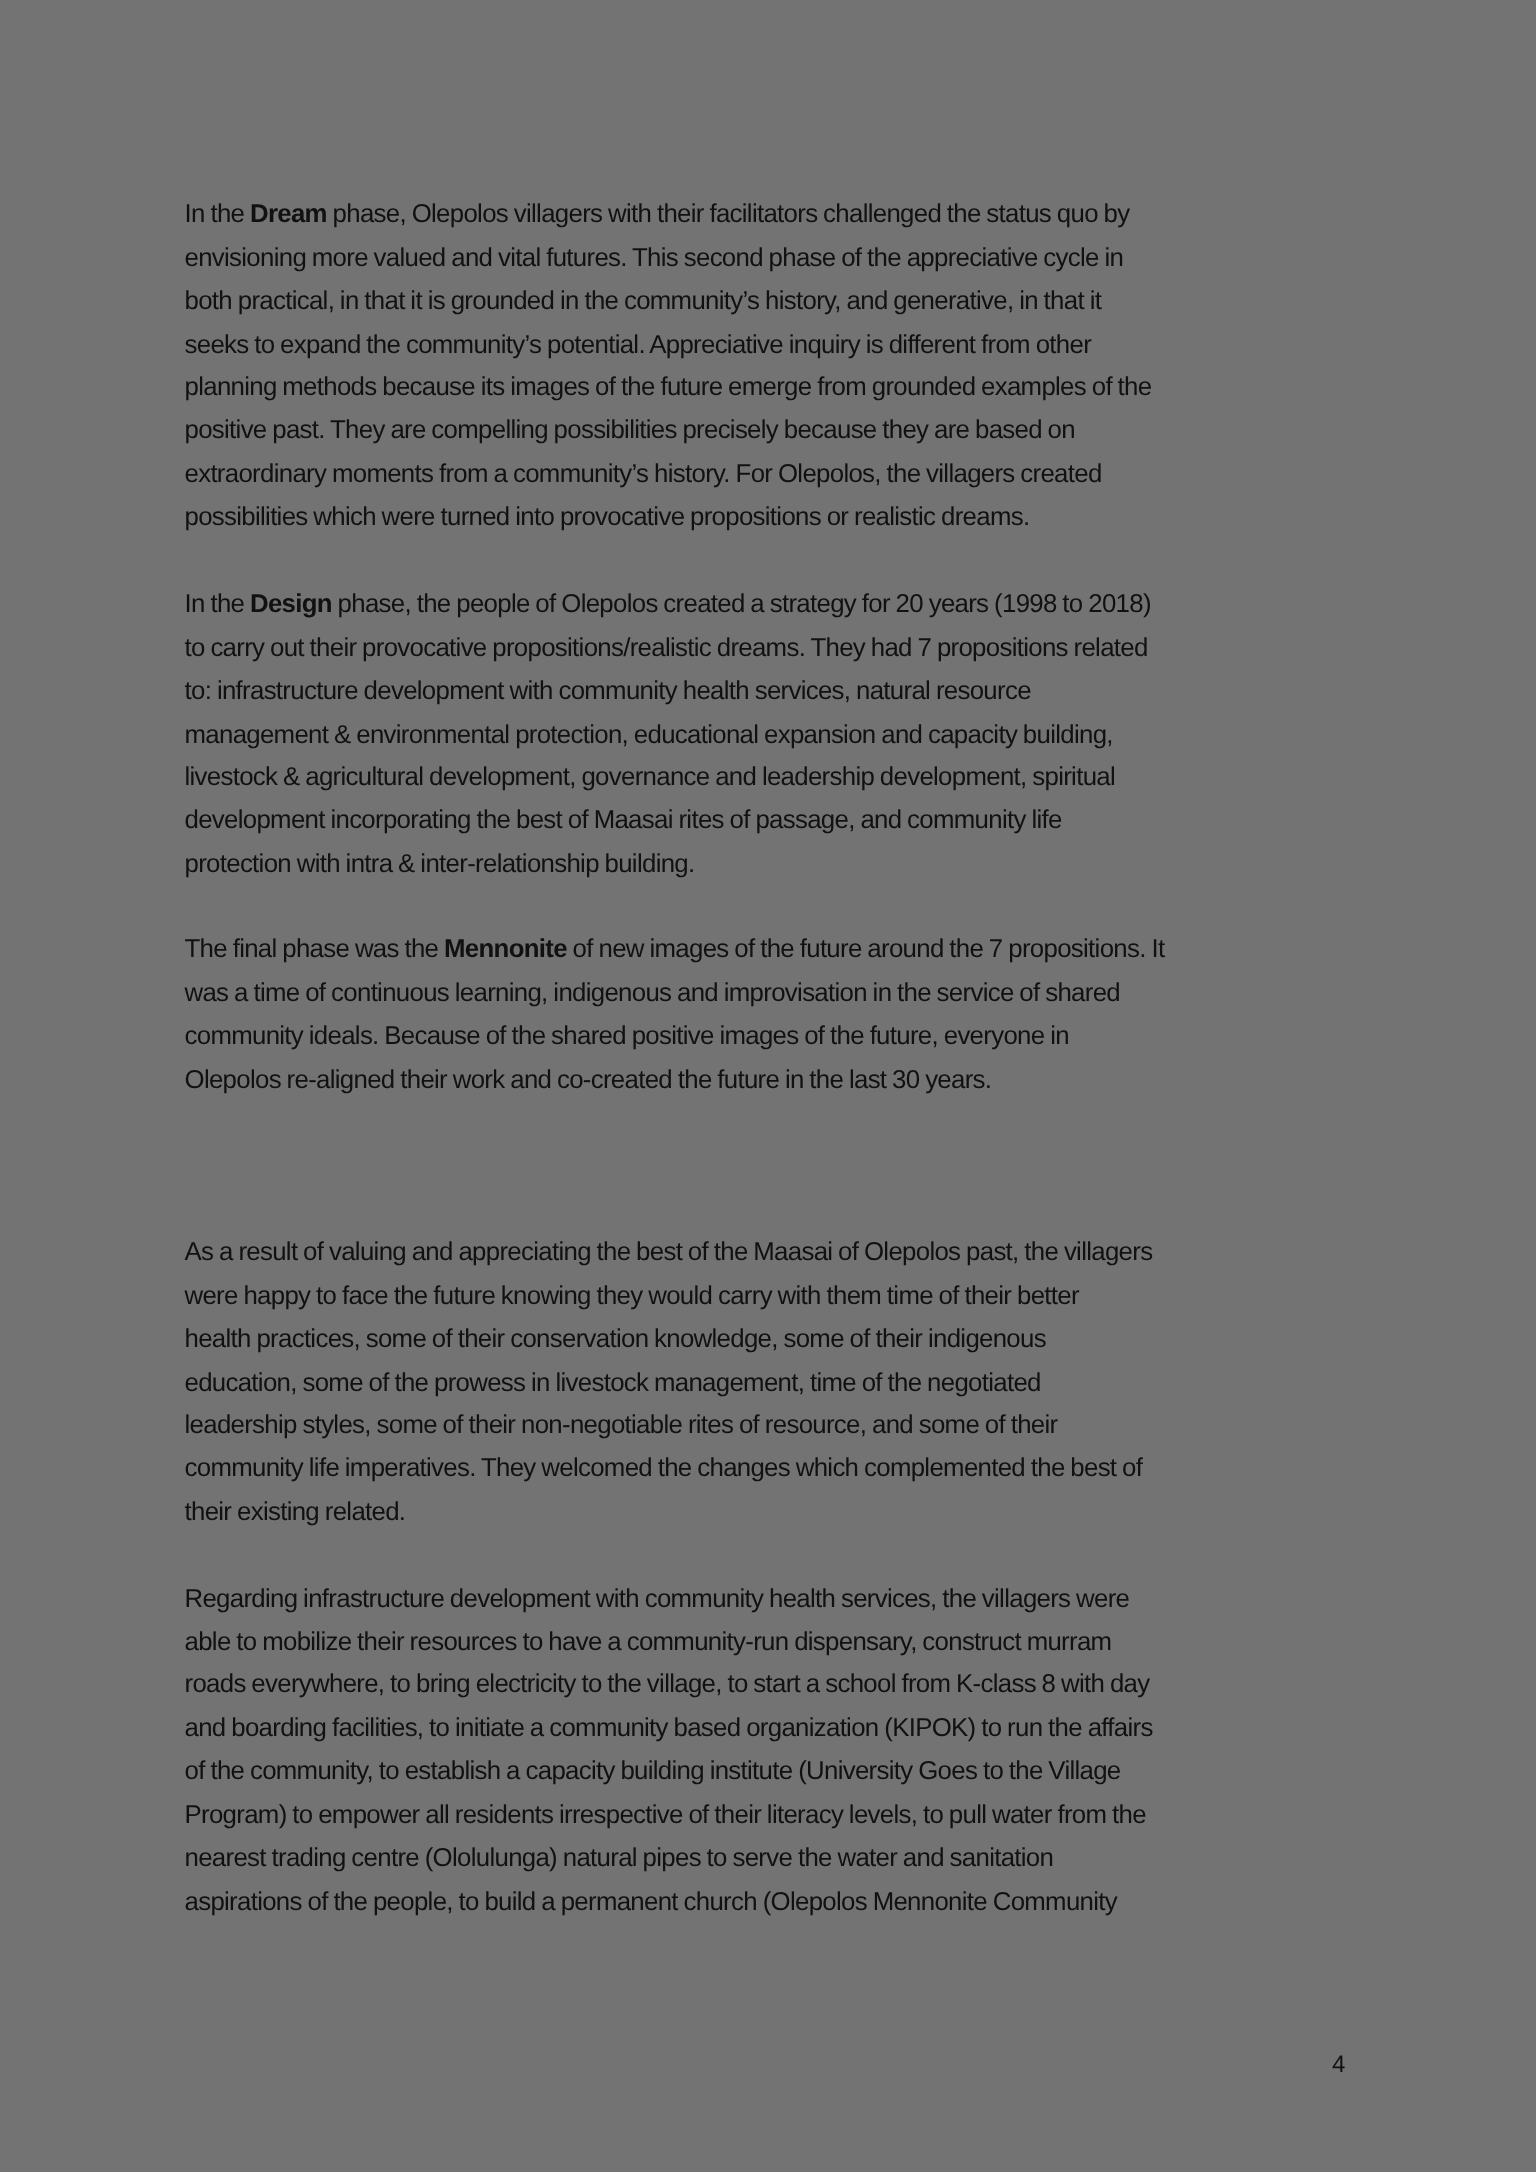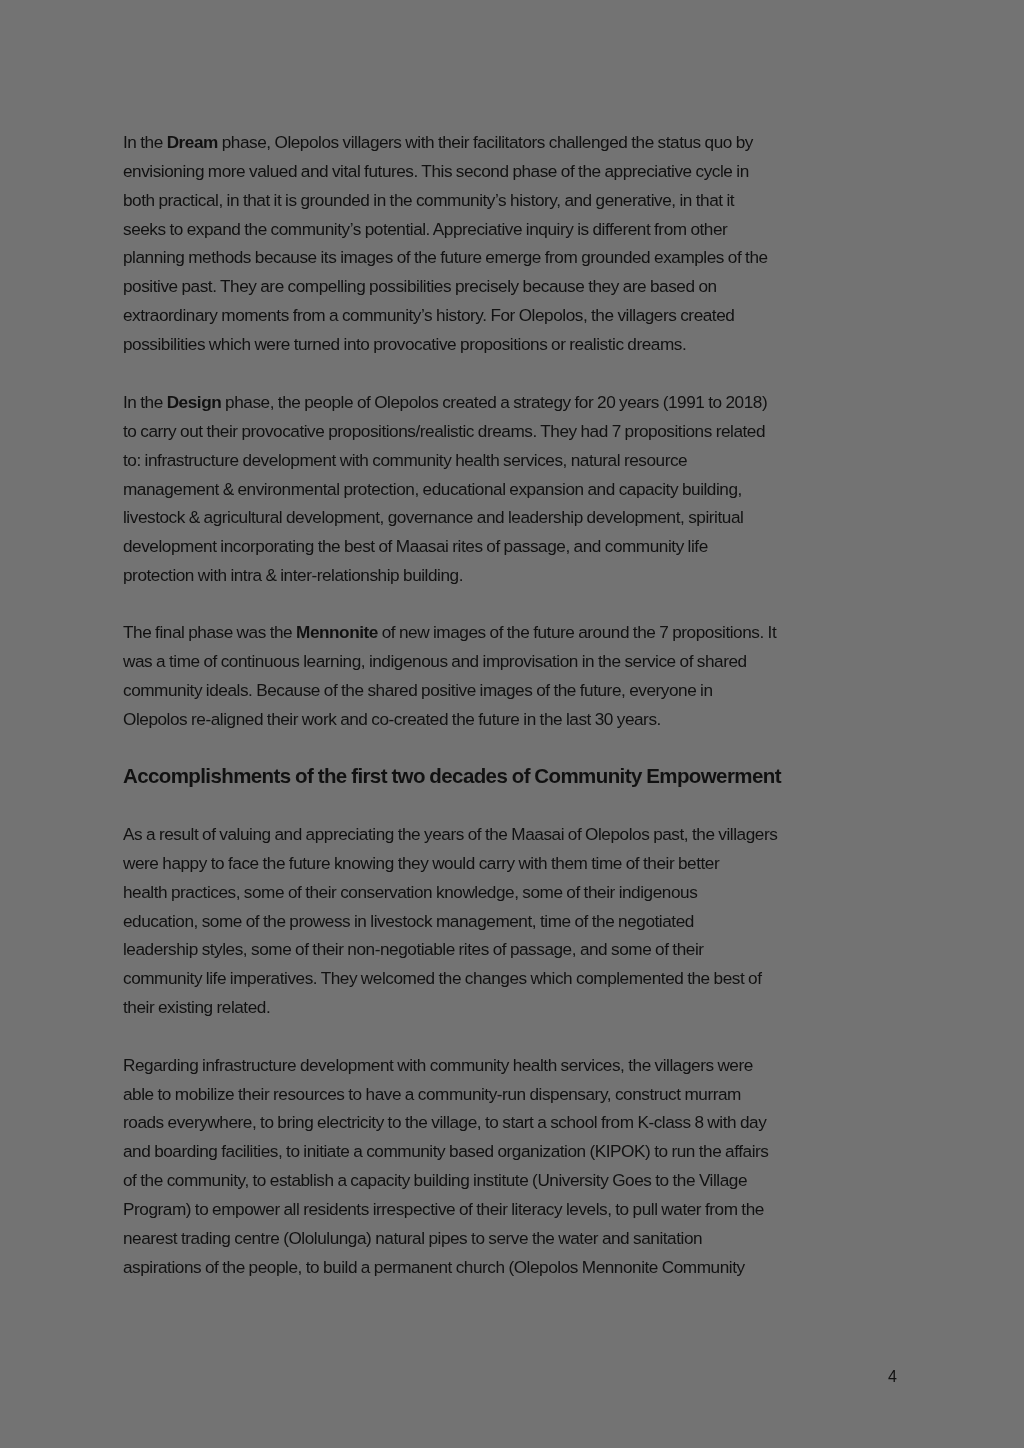--- a/index.html
+++ b/index.html
@@ -49,44 +49,43 @@
     <div class="line" style="top:160px">envisioning more valued and vital futures. This second phase of the appreciative cycle in</div>
     <div class="line" style="top:189px">both practical, in that it is grounded in the community’s history, and generative, in that it</div>
     <div class="line" style="top:218px">seeks to expand the community’s potential. Appreciative inquiry is different from other</div>
     <div class="line" style="top:246px">planning methods because its images of the future emerge from grounded examples of the</div>
     <div class="line" style="top:275px">positive past. They are compelling possibilities precisely because they are based on</div>
     <div class="line" style="top:304px">extraordinary moments from a community’s history. For Olepolos, the villagers created</div>
     <div class="line" style="top:333px">possibilities which were turned into provocative propositions or realistic dreams.</div>
   </div>
 
   <div>
-    <div class="line" style="top:391px"><span>In the </span><b>Design</b><span> phase, the people of Olepolos created a strategy for 20 years (1991 to 2018)</span></div>
+    <div class="line" style="top:391px"><span>In the </span><b>Design</b><span> phase, the people of Olepolos created a strategy for 20 years (1998 to 2018)</span></div>
     <div class="line" style="top:420px">to carry out their provocative propositions/realistic dreams. They had 7 propositions related</div>
     <div class="line" style="top:449px">to: infrastructure development with community health services, natural resource</div>
     <div class="line" style="top:478px">management &amp; environmental protection, educational expansion and capacity building,</div>
     <div class="line" style="top:506px">livestock &amp; agricultural development, governance and leadership development, spiritual</div>
     <div class="line" style="top:535px">development incorporating the best of Maasai rites of passage, and community life</div>
     <div class="line" style="top:564px">protection with intra &amp; inter-relationship building.</div>
   </div>
 
   <div>
     <div class="line" style="top:621px"><span>The final phase was the </span><b>Mennonite</b><span> of new images of the future around the 7 propositions. It</span></div>
     <div class="line" style="top:650px">was a time of continuous learning, indigenous and improvisation in the service of shared</div>
     <div class="line" style="top:679px">community ideals. Because of the shared positive images of the future, everyone in</div>
     <div class="line" style="top:708px">Olepolos re-aligned their work and co-created the future in the last 30 years.</div>
   </div>
 
-  <div class="heading">Accomplishments of the first two decades of Community Empowerment</div>
 
   <div>
-    <div class="line" style="top:823px">As a result of valuing and appreciating the years of the Maasai of Olepolos past, the villagers</div>
+    <div class="line" style="top:823px">As a result of valuing and appreciating the best of the Maasai of Olepolos past, the villagers</div>
     <div class="line" style="top:852px">were happy to face the future knowing they would carry with them time of their better</div>
     <div class="line" style="top:881px">health practices, some of their conservation knowledge, some of their indigenous</div>
     <div class="line" style="top:910px">education, some of the prowess in livestock management, time of the negotiated</div>
-    <div class="line" style="top:938px">leadership styles, some of their non-negotiable rites of passage, and some of their</div>
+    <div class="line" style="top:938px">leadership styles, some of their non-negotiable rites of resource, and some of their</div>
     <div class="line" style="top:967px">community life imperatives. They welcomed the changes which complemented the best of</div>
     <div class="line" style="top:996px">their existing related.</div>
   </div>
 
   <div>
     <div class="line" style="top:1054px">Regarding infrastructure development with community health services, the villagers were</div>
     <div class="line" style="top:1083px">able to mobilize their resources to have a community-run dispensary, construct murram</div>
     <div class="line" style="top:1111px">roads everywhere, to bring electricity to the village, to start a school from K-class 8 with day</div>
     <div class="line" style="top:1140px">and boarding facilities, to initiate a community based organization (KIPOK) to run the affairs</div>
     <div class="line" style="top:1169px">of the community, to establish a capacity building institute (University Goes to the Village</div>

